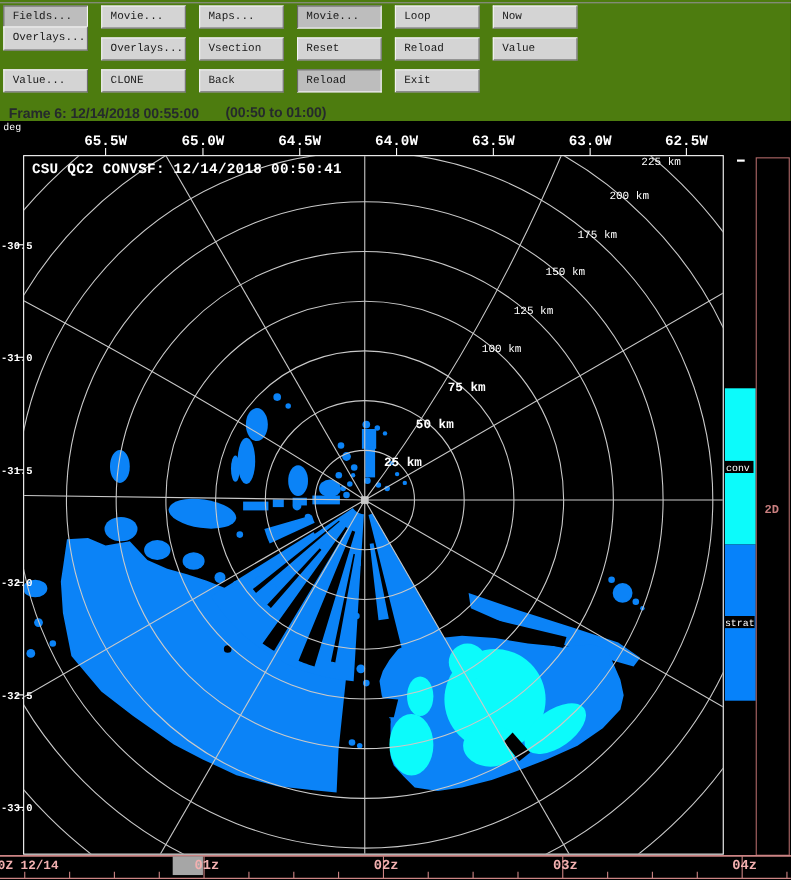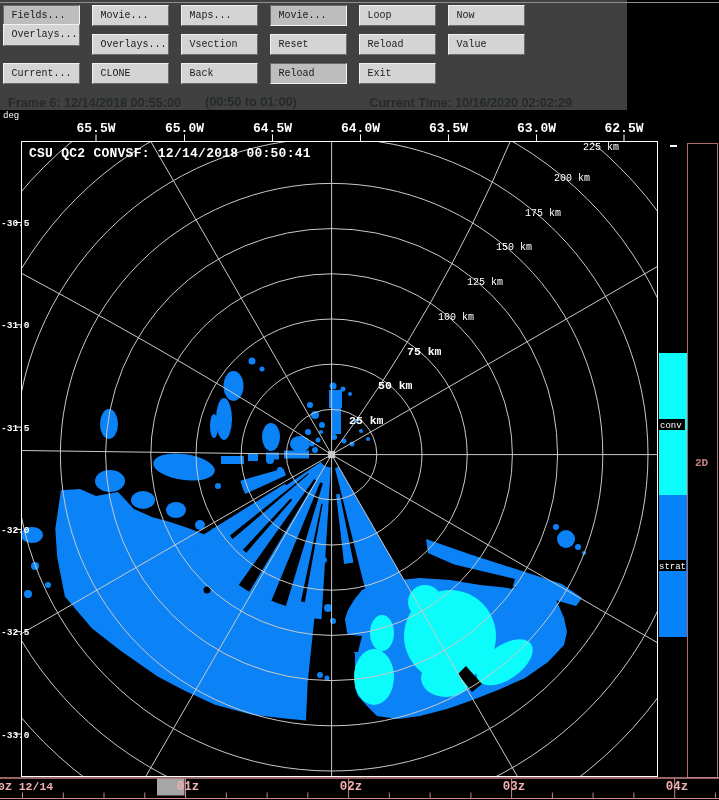--- a/index.html
+++ b/index.html
@@ -1,15 +1,15 @@
 <!DOCTYPE html>
 <html><head><meta charset="utf-8"><style>
 * { margin:0; padding:0; box-sizing:border-box; }
 html,body { width:719px; height:800px; background:#000; overflow:hidden; }
-#panel { position:absolute; left:0; top:0; width:627px; height:110px; background:#404040; }
+#panel { position:absolute; left:0; top:0; width:719px; height:110px; background:#4d7c0f; }
 #panel .topline { position:absolute; left:0; top:2px; width:719px; height:1px; background:#8f8f8f; }
 .btn { position:absolute; width:77.5px; height:21.5px; background:#d4d4d4;
   border-top:1px solid #f2f2f2; border-left:1px solid #f2f2f2;
   border-bottom:1px solid #6b6b6b; border-right:1px solid #6b6b6b;
   font:10px "Liberation Mono", monospace; color:#1a1a1a; line-height:20px; padding-left:8px;
   white-space:nowrap; overflow:hidden; }
 .btn.pressed { background:#bdbdbd;
   border-top:1px solid #6b6b6b; border-left:1px solid #6b6b6b;
   border-bottom:1px solid #f2f2f2; border-right:1px solid #f2f2f2; }
 #status { position:absolute; left:0; top:93px; width:580px; height:17px;
@@ -212,22 +212,21 @@
 <div class="btn" style="left:180.5px;top:4.5px">Maps...</div>
 <div class="btn pressed" style="left:269.5px;top:4.5px">Movie...</div>
 <div class="btn" style="left:358.5px;top:4.5px">Loop</div>
 <div class="btn" style="left:447.5px;top:4.5px">Now</div>
 <div class="btn" style="left:2.5px;top:24px">Overlays...</div>
 <div class="btn" style="left:91.5px;top:33.5px">Overlays...</div>
 <div class="btn" style="left:180.5px;top:33.5px">Vsection</div>
 <div class="btn" style="left:269.5px;top:33.5px">Reset</div>
 <div class="btn" style="left:358.5px;top:33.5px">Reload</div>
 <div class="btn" style="left:447.5px;top:33.5px">Value</div>
-<div class="btn" style="left:2.5px;top:62.5px">Current...</div>
+<div class="btn" style="left:2.5px;top:62.5px">Value...</div>
 <div class="btn" style="left:91.5px;top:62.5px">CLONE</div>
 <div class="btn" style="left:180.5px;top:62.5px">Back</div>
 <div class="btn pressed" style="left:269.5px;top:62.5px">Reload</div>
 <div class="btn" style="left:358.5px;top:62.5px">Exit</div>
 </div>
 <div id="status">
     <span class="l">Frame 6: 12/14/2018 00:55:00</span>
     <span class="m">(00:50 to 01:00)</span>
-    <span class="r">Current Time: 10/16/2020 02:02:29</span>
   </div>
 </body></html>

